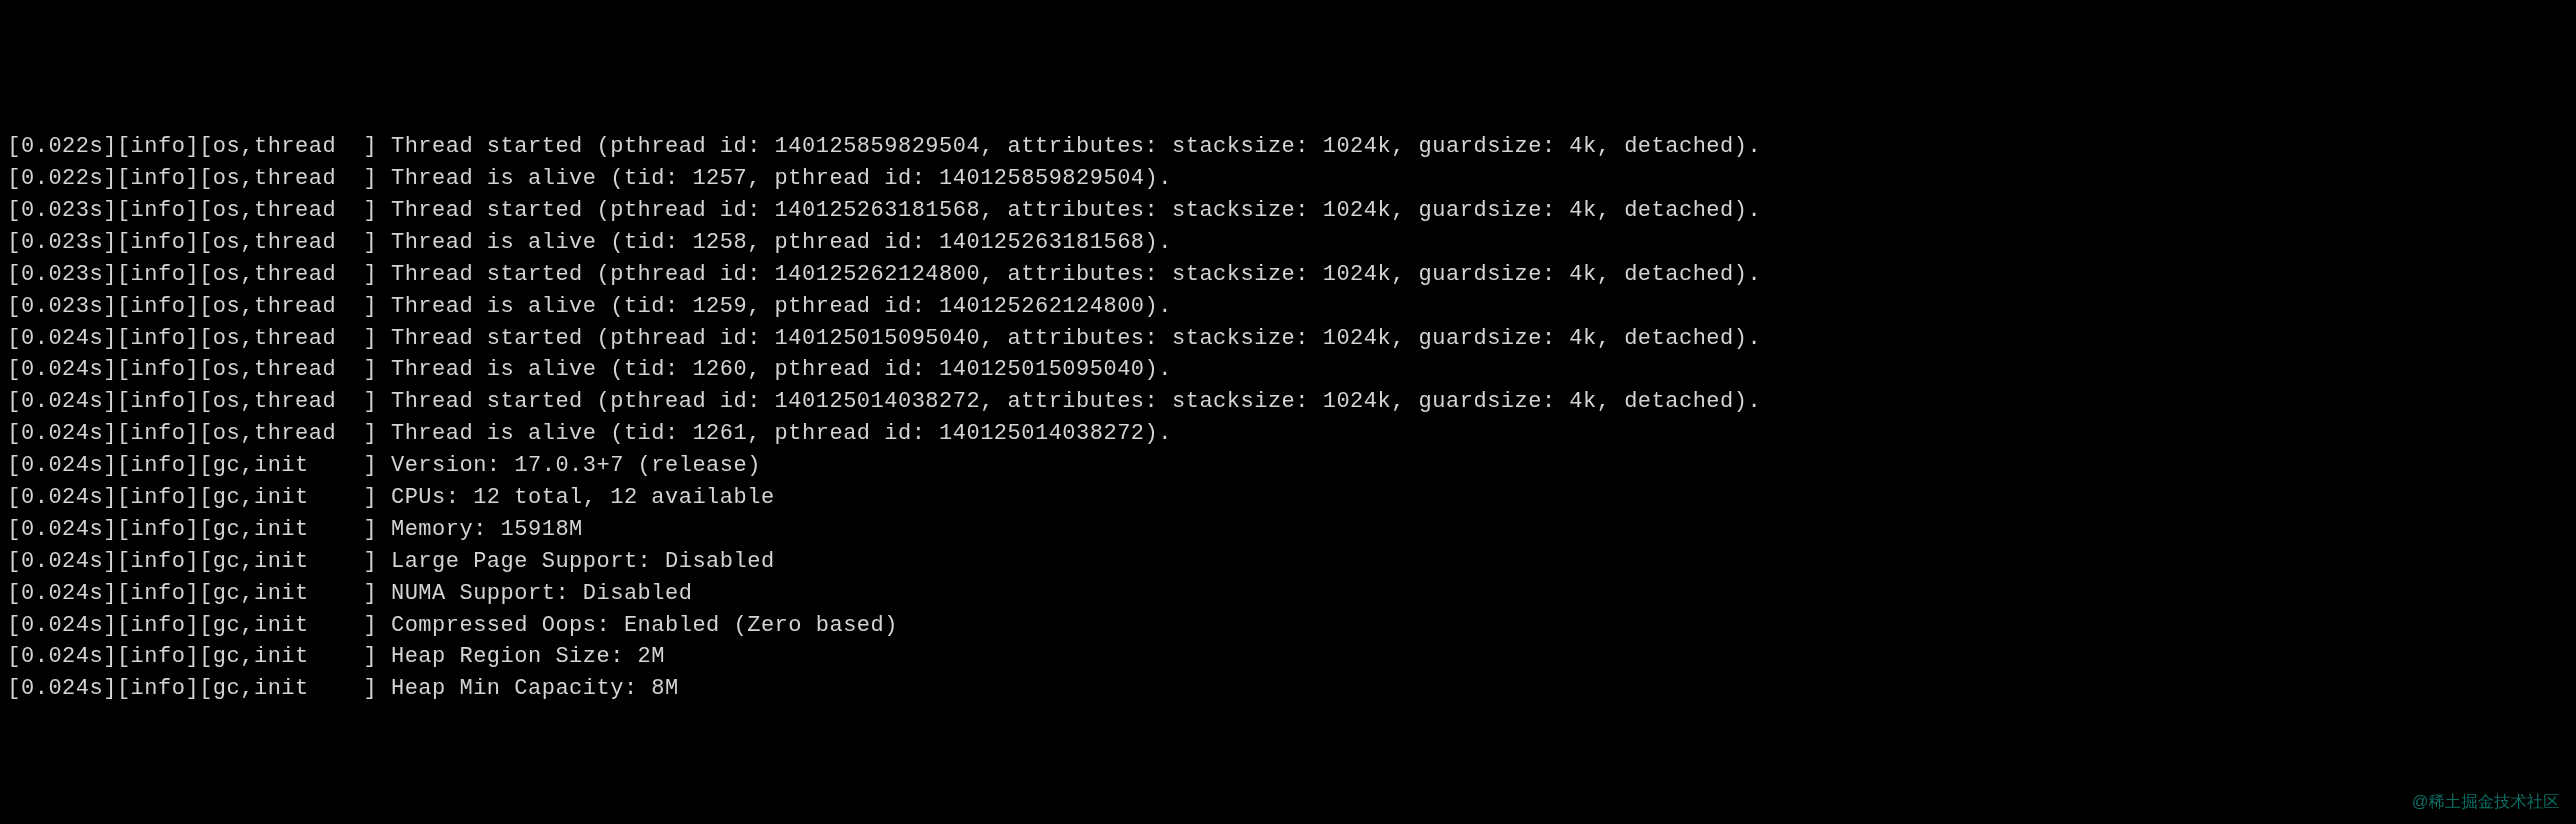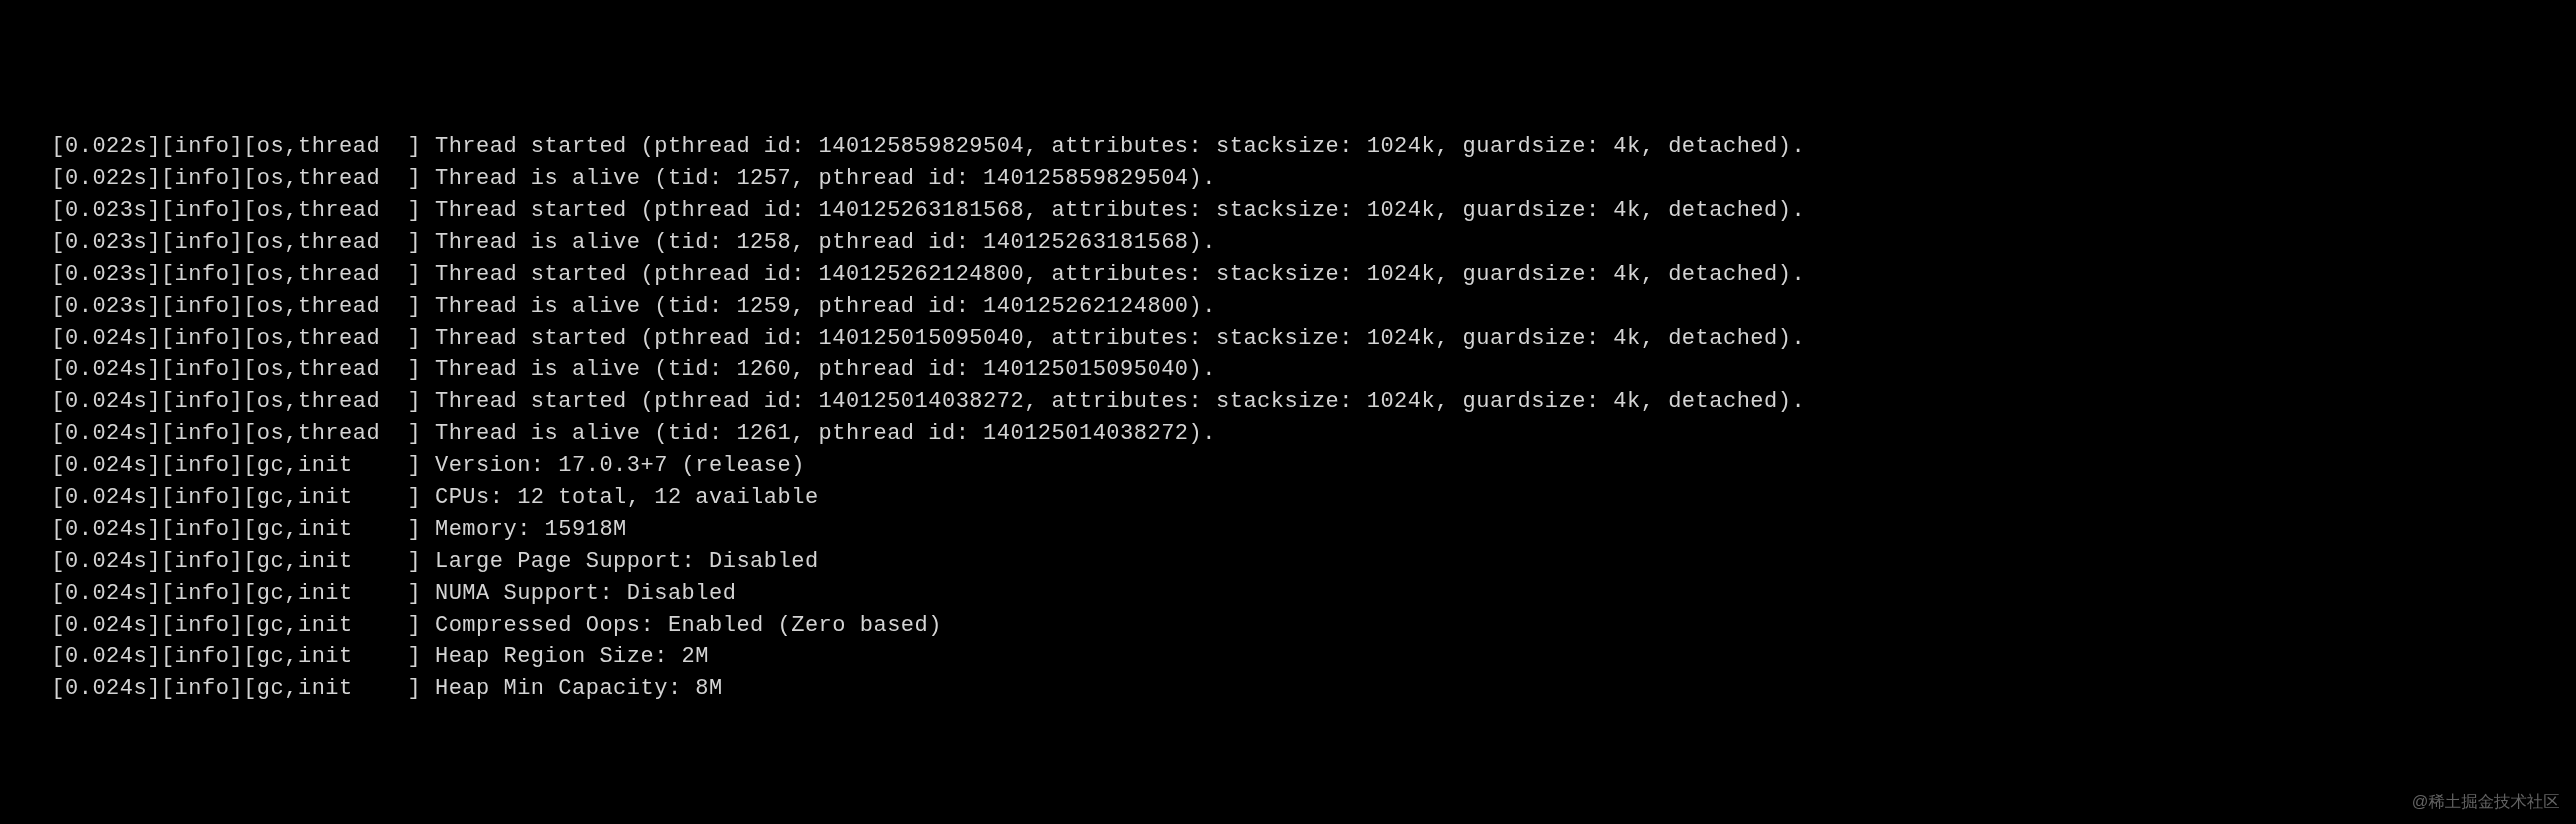--- a/index.html
+++ b/index.html
@@ -16,27 +16,26 @@
       padding: 3.6px 7.3px;
       white-space: pre;
       overflow: hidden;
       width: 2576px;
       height: 825px;
       position: relative;
     }
     .log-line {
       display: block;
       letter-spacing: 0.5px;
-      margin-left: 44px;
     }
     .watermark {
       position: absolute;
       bottom: 11px;
       right: 16.4px;
-      color: #a3a3a3;
+      color: #14b8a6;
       font-size: 16.4px;
       font-family: sans-serif;
       opacity: 0.6;
     }
   </style>
 </head>
 <body>
 
 
 

